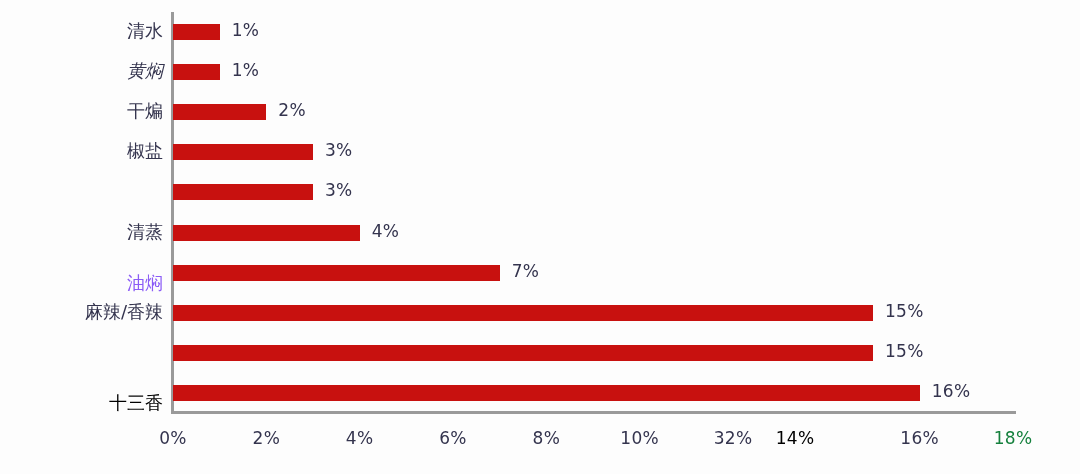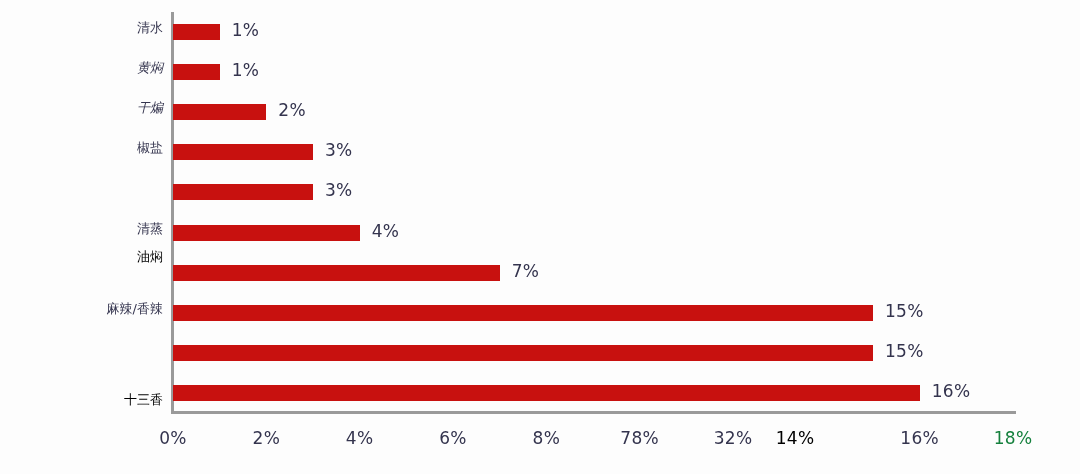--- a/index.html
+++ b/index.html
@@ -81,21 +81,21 @@
     left: 0;
     top: 12px;
     width: 163px;
     height: 401px;
   }
   #y-labels .cat-label {
     position: absolute;
     left: 0;
     right: 0;
     text-align: right;
-    font-size: 13px;
+    font-size: 18px;
     color: #34344e;
     white-space: nowrap;
   }
 
   
   #x-ticks {
     position: absolute;
     left: 0;
     top: 428px;
     width: 1080px;
@@ -112,24 +112,24 @@
   }
 </style>
 </head>
 <body>
 
 <div id="chart-root" style="background: rgb(253, 253, 253);">
 
   <div id="y-labels">
       <div class="cat-label" style="top: 7px; color: rgb(52, 52, 78);">清水</div>
       <div class="cat-label" style="top: 47.1px; color: rgb(52, 52, 78); font-style: italic;">黄焖</div>
-      <div class="cat-label" style="top: 87.2px; color: rgb(52, 52, 78); font-style: italic;">干煸</div>
+      <div class="cat-label" style="top: 87.2px; color: rgb(52, 52, 78);">干煸</div>
       <div class="cat-label" style="top: 127.3px; color: rgb(52, 52, 78);">椒盐</div>
       <div class="cat-label" style="top: 207.5px; color: rgb(52, 52, 78);">清蒸</div>
-      <div class="cat-label" style="top: 236px; color: #000000;">油焖</div>
+      <div class="cat-label" style="top: 259px; color: #8b5cf6;">油焖</div>
       <div class="cat-label" style="top: 287.7px; color: rgb(52, 52, 78);">麻辣/香辣</div>
       <div class="cat-label" style="top: 379px; color: #000000;">十三香</div>
     </div>
 
   <div id="y-axis-line" style="background: rgb(154, 154, 154);"></div>
   <div id="x-axis-line" style="background: rgb(154, 154, 154);"></div>
 
   <div id="plot-area">
       <div class="bar-row" style="top: 0px;">
         <div class="bar-rect" style="width: 46.6667px; background: rgb(200, 17, 15);"></div>
@@ -172,20 +172,20 @@
         <span class="bar-value" style="left: 758.667px; color: rgb(52, 52, 78);">16%</span>
       </div>
     </div>
 
   <div id="x-ticks">
       <span class="x-tick" style="left: 173px; color: rgb(52, 52, 78);">0%</span>
       <span class="x-tick" style="left: 266.333px; color: rgb(52, 52, 78);">2%</span>
       <span class="x-tick" style="left: 359.667px; color: rgb(52, 52, 78);">4%</span>
       <span class="x-tick" style="left: 453px; color: rgb(52, 52, 78);">6%</span>
       <span class="x-tick" style="left: 546.333px; color: rgb(52, 52, 78);">8%</span>
-      <span class="x-tick" style="left: 639.667px; color: rgb(52, 52, 78);">78%</span>
+      <span class="x-tick" style="left: 639.667px; color: rgb(52, 52, 78);">10%</span>
       <span class="x-tick" style="left: 733px; color: rgb(52, 52, 78);">32%</span>
       <span class="x-tick" style="left: 795px; color: #000000;">14%</span>
       <span class="x-tick" style="left: 919.667px; color: rgb(52, 52, 78);">16%</span>
       <span class="x-tick" style="left: 1013px; color: #15803d;">18%</span>
     </div>
 
 </div>
 
 </body></html>

